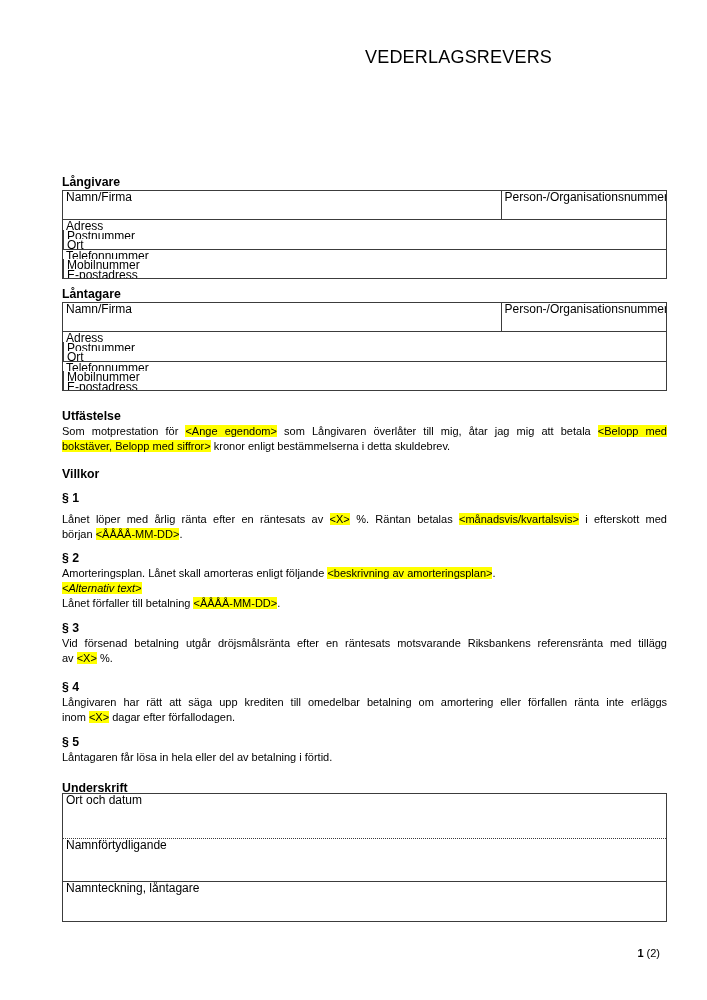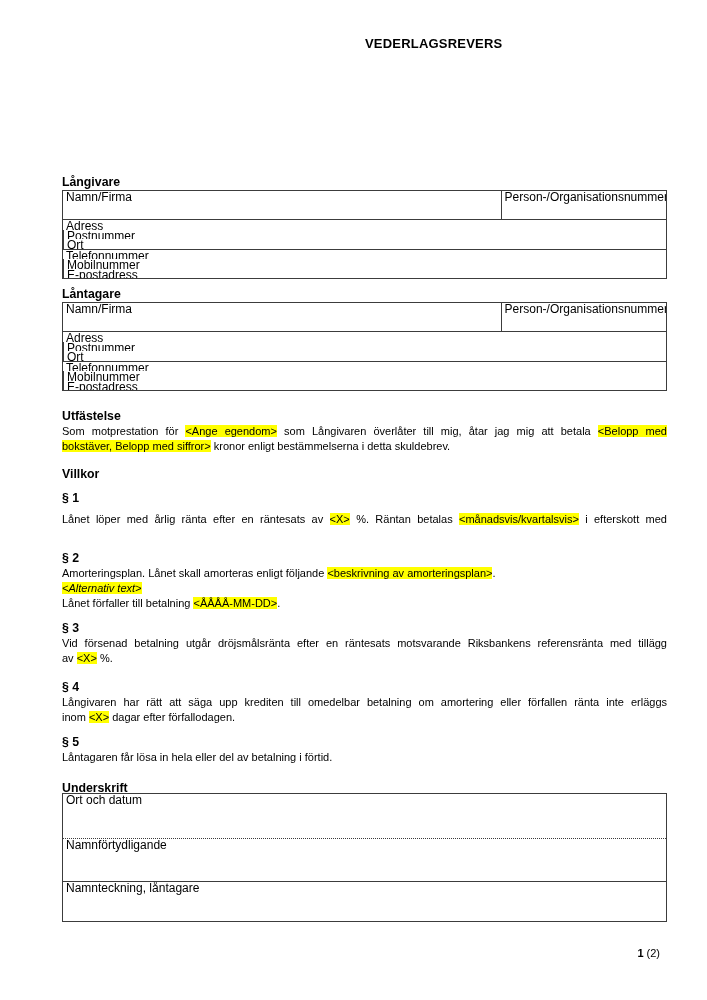--- a/index.html
+++ b/index.html
@@ -8,23 +8,23 @@
   .page {
     position: relative;
     width: 707px;
     height: 1000px;
     background: #ffffff;
     overflow: hidden;
   }
   .title {
     position: absolute;
     left: 365px;
-    top: 36px;
-    font-size: 13px;
-    font-weight: 700;
+    top: 50px;
+    font-size: 18px;
+    font-weight: 400;
     line-height: 15px;
     letter-spacing: 0.2px;
     white-space: nowrap;
   }
   .blk { position: absolute; left: 62px; width: 605px; }
   .h { font-size: 12.3px; font-weight: 700; line-height: 15px; }
   .para { font-size: 11px; }
   .ln { line-height: 15px; min-height: 15px; }
   .j { text-align: justify; text-align-last: justify; }
   .hl { background: #ffff00; }
@@ -136,20 +136,21 @@
   <div class="blk para" style="top:424px">
       <div class="ln j"><span>Som motprestation för </span><span class="hl">&lt;Ange egendom&gt;</span><span> som Långivaren överlåter till mig, åtar jag mig att betala </span><span class="hl">&lt;Belopp med</span></div>
       <div class="ln"><span class="hl">bokstäver, Belopp med siffror&gt;</span><span> kronor enligt bestämmelserna i detta skuldebrev.</span></div>
     </div>
 
   <div class="blk h" style="top:467px">Villkor</div>
 
   <div class="blk h" style="top:491px">§ 1</div>
   <div class="blk para" style="top:512px">
       <div class="ln j"><span>Lånet löper med årlig ränta efter en räntesats av </span><span class="hl">&lt;X&gt;</span><span> %. Räntan betalas </span><span class="hl">&lt;månadsvis/kvartalsvis&gt;</span><span> i efterskott med</span></div>
+      <div class="ln"><span>början </span><span class="hl">&lt;ÅÅÅÅ-MM-DD&gt;</span><span>.</span></div>
     </div>
 
   <div class="blk h" style="top:551px">§ 2</div>
   <div class="blk para" style="top:566px">
       <div class="ln"><span>Amorteringsplan. Lånet skall amorteras enligt följande </span><span class="hl">&lt;beskrivning av amorteringsplan&gt;</span><span>.</span></div>
       <div class="ln"><span class="hl it">&lt;Alternativ text&gt;</span></div>
       <div class="ln"><span>Lånet förfaller till betalning </span><span class="hl">&lt;ÅÅÅÅ-MM-DD&gt;</span><span>.</span></div>
     </div>
 
   <div class="blk h" style="top:621px">§ 3</div>

